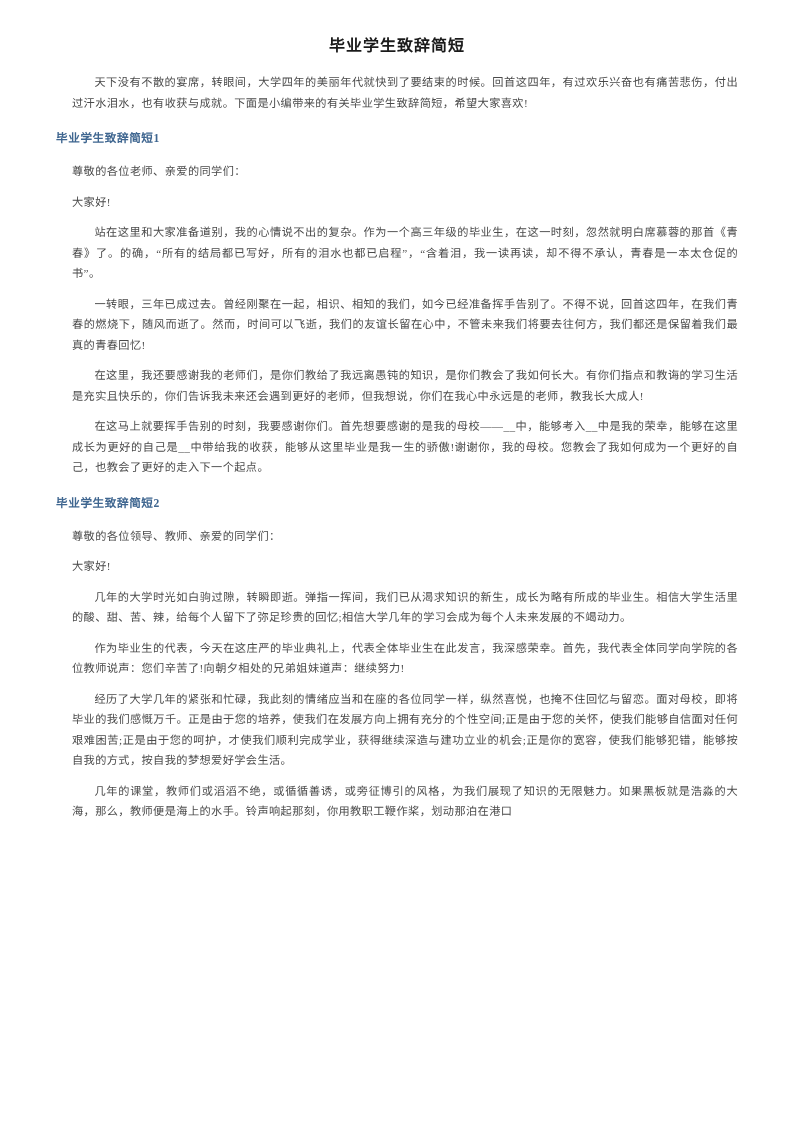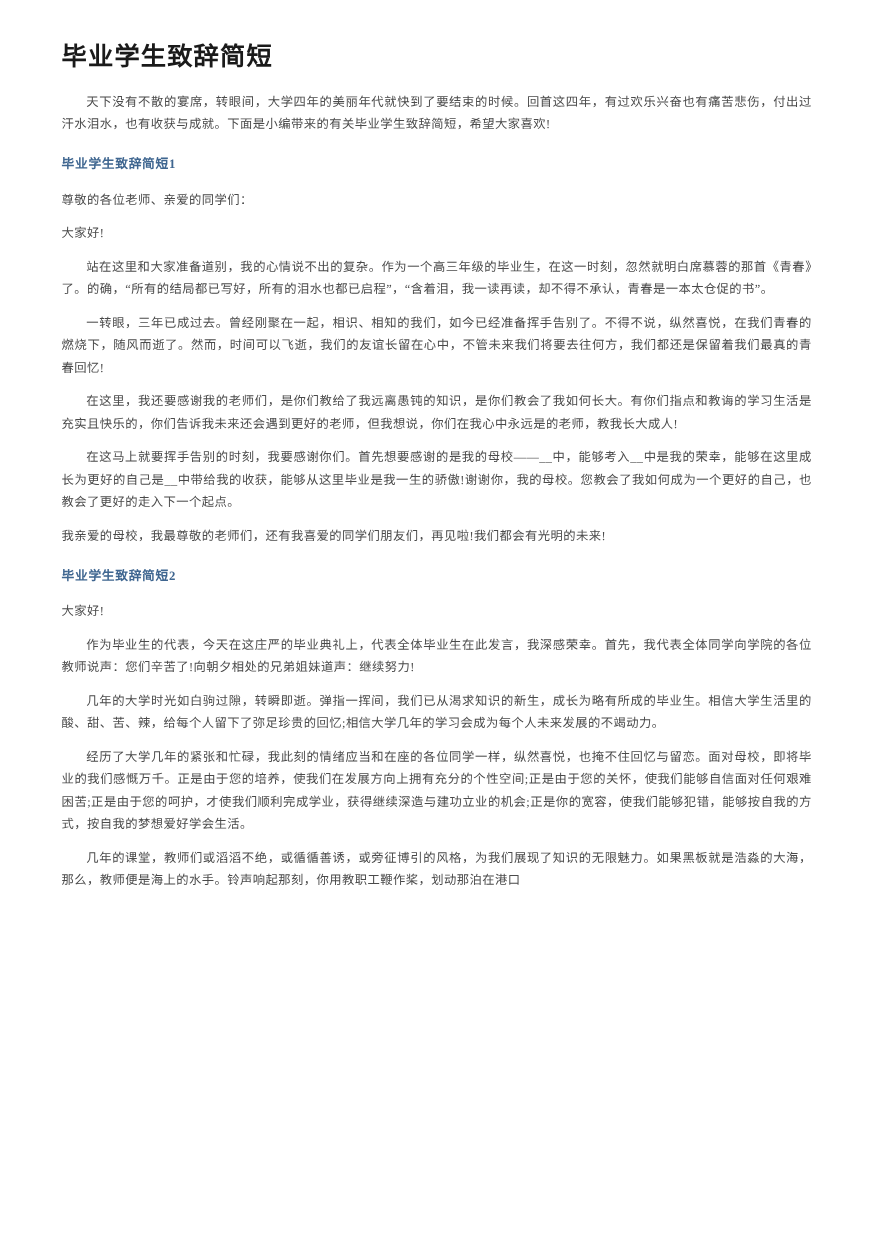--- a/index.html
+++ b/index.html
@@ -18,36 +18,37 @@
   }
   .page {
     position: relative;
     width: 794px;
     height: 1123px;
     box-sizing: border-box;
     padding: 28px 56px 0 56px;
     background: #ffffff;
   }
   .doc-title {
-    font-size: 23px;
+    text-align: center;
+    font-size: 16px;
     font-weight: 700;
     color: #1a1a1a;
     letter-spacing: 1px;
     line-height: 1.5;
     margin: 6px 0 14px 0;
     font-family: "Liberation Sans", "DejaVu Sans", sans-serif;
   }
   .body-block {
     font-size: 11.2px;
     line-height: 20.5px;
     color: #4a4a4a;
     text-align: justify;
     text-justify: inter-ideograph;
     letter-spacing: 0.4px;
-    margin: 0 0 10px 0;
+    margin: 0 0 10px 16px;
     word-break: break-all;
   }
   .body-block.indent {
     text-indent: 2em;
   }
   .section-heading {
     font-size: 11.6px;
     font-weight: 700;
     color: #3f6690;
     line-height: 20px;
@@ -64,28 +65,28 @@
   <h1 class="doc-title">毕业学生致辞简短</h1>
 
   <p class="body-block indent">天下没有不散的宴席，转眼间，大学四年的美丽年代就快到了要结束的时候。回首这四年，有过欢乐兴奋也有痛苦悲伤，付出过汗水泪水，也有收获与成就。下面是小编带来的有关毕业学生致辞简短，希望大家喜欢!</p>
 
   <div id="sections-root">
       <div class="section">
         <div class="section-heading" style="color: rgb(63, 102, 144);">毕业学生致辞简短1</div>
         <p class="body-block">尊敬的各位老师、亲爱的同学们：</p>
         <p class="body-block">大家好!</p>
         <p class="body-block indent">站在这里和大家准备道别，我的心情说不出的复杂。作为一个高三年级的毕业生，在这一时刻，忽然就明白席慕蓉的那首《青春》了。的确，“所有的结局都已写好，所有的泪水也都已启程”，“含着泪，我一读再读，却不得不承认，青春是一本太仓促的书”。</p>
-        <p class="body-block indent">一转眼，三年已成过去。曾经刚聚在一起，相识、相知的我们，如今已经准备挥手告别了。不得不说，纵然喜悦，在我们青春的燃烧下，随风而逝了。然而，时间可以飞逝，我们的友谊长留在心中，不管未来我们将要去往何方，我们都还是保留着我们最真的青春回忆!</p>
+        <p class="body-block indent">一转眼，三年已成过去。曾经刚聚在一起，相识、相知的我们，如今已经准备挥手告别了。不得不说，回首这四年，在我们青春的燃烧下，随风而逝了。然而，时间可以飞逝，我们的友谊长留在心中，不管未来我们将要去往何方，我们都还是保留着我们最真的青春回忆!</p>
         <p class="body-block indent">在这里，我还要感谢我的老师们，是你们教给了我远离愚钝的知识，是你们教会了我如何长大。有你们指点和教诲的学习生活是充实且快乐的，你们告诉我未来还会遇到更好的老师，但我想说，你们在我心中永远是的老师，教我长大成人!</p>
         <p class="body-block indent">在这马上就要挥手告别的时刻，我要感谢你们。首先想要感谢的是我的母校——__中，能够考入__中是我的荣幸，能够在这里成长为更好的自己是__中带给我的收获，能够从这里毕业是我一生的骄傲!谢谢你，我的母校。您教会了我如何成为一个更好的自己，也教会了更好的走入下一个起点。</p>
-        <p class="body-block">我亲爱的母校，我最尊敬的老师们，还有我喜爱的同学们朋友们，再见啦!我们都会有光明的未来!</p>
       </div>
       <div class="section">
         <div class="section-heading" style="color: rgb(63, 102, 144);">毕业学生致辞简短2</div>
+        <p class="body-block">尊敬的各位领导、教师、亲爱的同学们：</p>
         <p class="body-block">大家好!</p>
+        <p class="body-block indent">几年的大学时光如白驹过隙，转瞬即逝。弹指一挥间，我们已从渴求知识的新生，成长为略有所成的毕业生。相信大学生活里的酸、甜、苦、辣，给每个人留下了弥足珍贵的回忆;相信大学几年的学习会成为每个人未来发展的不竭动力。</p>
         <p class="body-block indent">作为毕业生的代表，今天在这庄严的毕业典礼上，代表全体毕业生在此发言，我深感荣幸。首先，我代表全体同学向学院的各位教师说声：您们辛苦了!向朝夕相处的兄弟姐妹道声：继续努力!</p>
-        <p class="body-block indent">几年的大学时光如白驹过隙，转瞬即逝。弹指一挥间，我们已从渴求知识的新生，成长为略有所成的毕业生。相信大学生活里的酸、甜、苦、辣，给每个人留下了弥足珍贵的回忆;相信大学几年的学习会成为每个人未来发展的不竭动力。</p>
         <p class="body-block indent">经历了大学几年的紧张和忙碌，我此刻的情绪应当和在座的各位同学一样，纵然喜悦，也掩不住回忆与留恋。面对母校，即将毕业的我们感慨万千。正是由于您的培养，使我们在发展方向上拥有充分的个性空间;正是由于您的关怀，使我们能够自信面对任何艰难困苦;正是由于您的呵护，才使我们顺利完成学业，获得继续深造与建功立业的机会;正是你的宽容，使我们能够犯错，能够按自我的方式，按自我的梦想爱好学会生活。</p>
         <p class="body-block indent">几年的课堂，教师们或滔滔不绝，或循循善诱，或旁征博引的风格，为我们展现了知识的无限魅力。如果黑板就是浩淼的大海，那么，教师便是海上的水手。铃声响起那刻，你用教职工鞭作桨，划动那泊在港口</p>
       </div>
     </div>
 
 </div>
 
 </body></html>

